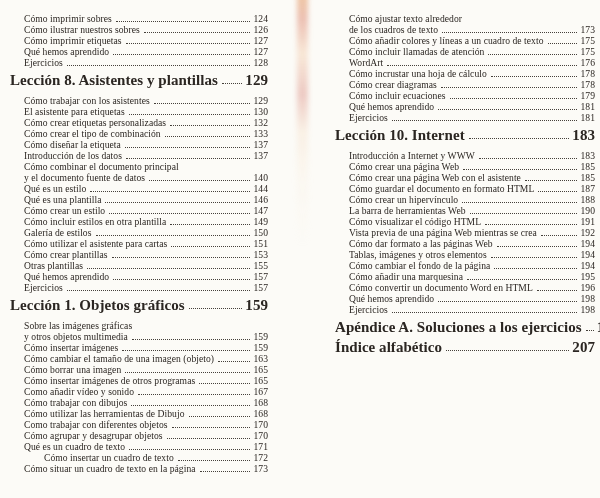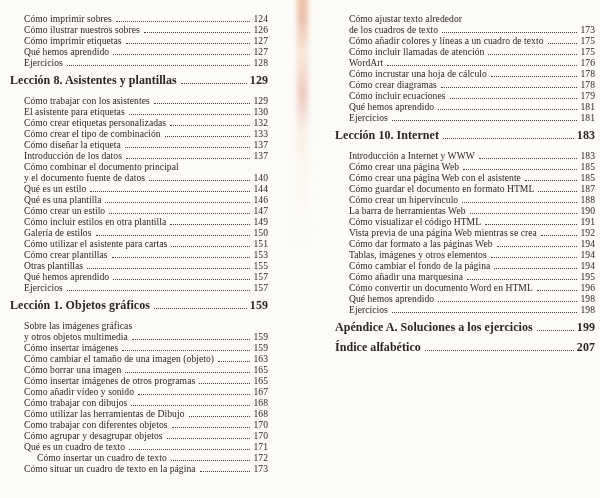--- a/index.html
+++ b/index.html
@@ -15,26 +15,26 @@
   .col-left  { left: 10px;  width: 258px; }
   .col-right { left: 335px; width: 260px; }
 
   .toc-row {
     display: flex; align-items: baseline;
     font-size: 9.6px; line-height: 11px; height: 11px;
     margin-left: 14px;
     white-space: nowrap;
     letter-spacing: 0.05px;
   }
-  .toc-row.sub { margin-left: 27px; align-items: center; }
+  .toc-row.sub { margin-left: 34px; align-items: center; }
   .toc-row.first-of-wrap { }
   .toc-heading {
     display: flex; align-items: baseline;
     font-weight: bold;
-    font-size: 12px; line-height: 11px;
+    font-size: 15px; line-height: 11px;
     margin: 7px 0 9px 0;
     white-space: nowrap;
     letter-spacing: 0.05px;
   }
   .toc-heading.extra-gap { margin-top: 0; }
 
   .entry-title { flex: 0 0 auto; }
   .dot-leader {
     flex: 1 1 auto;
     min-width: 8px;

